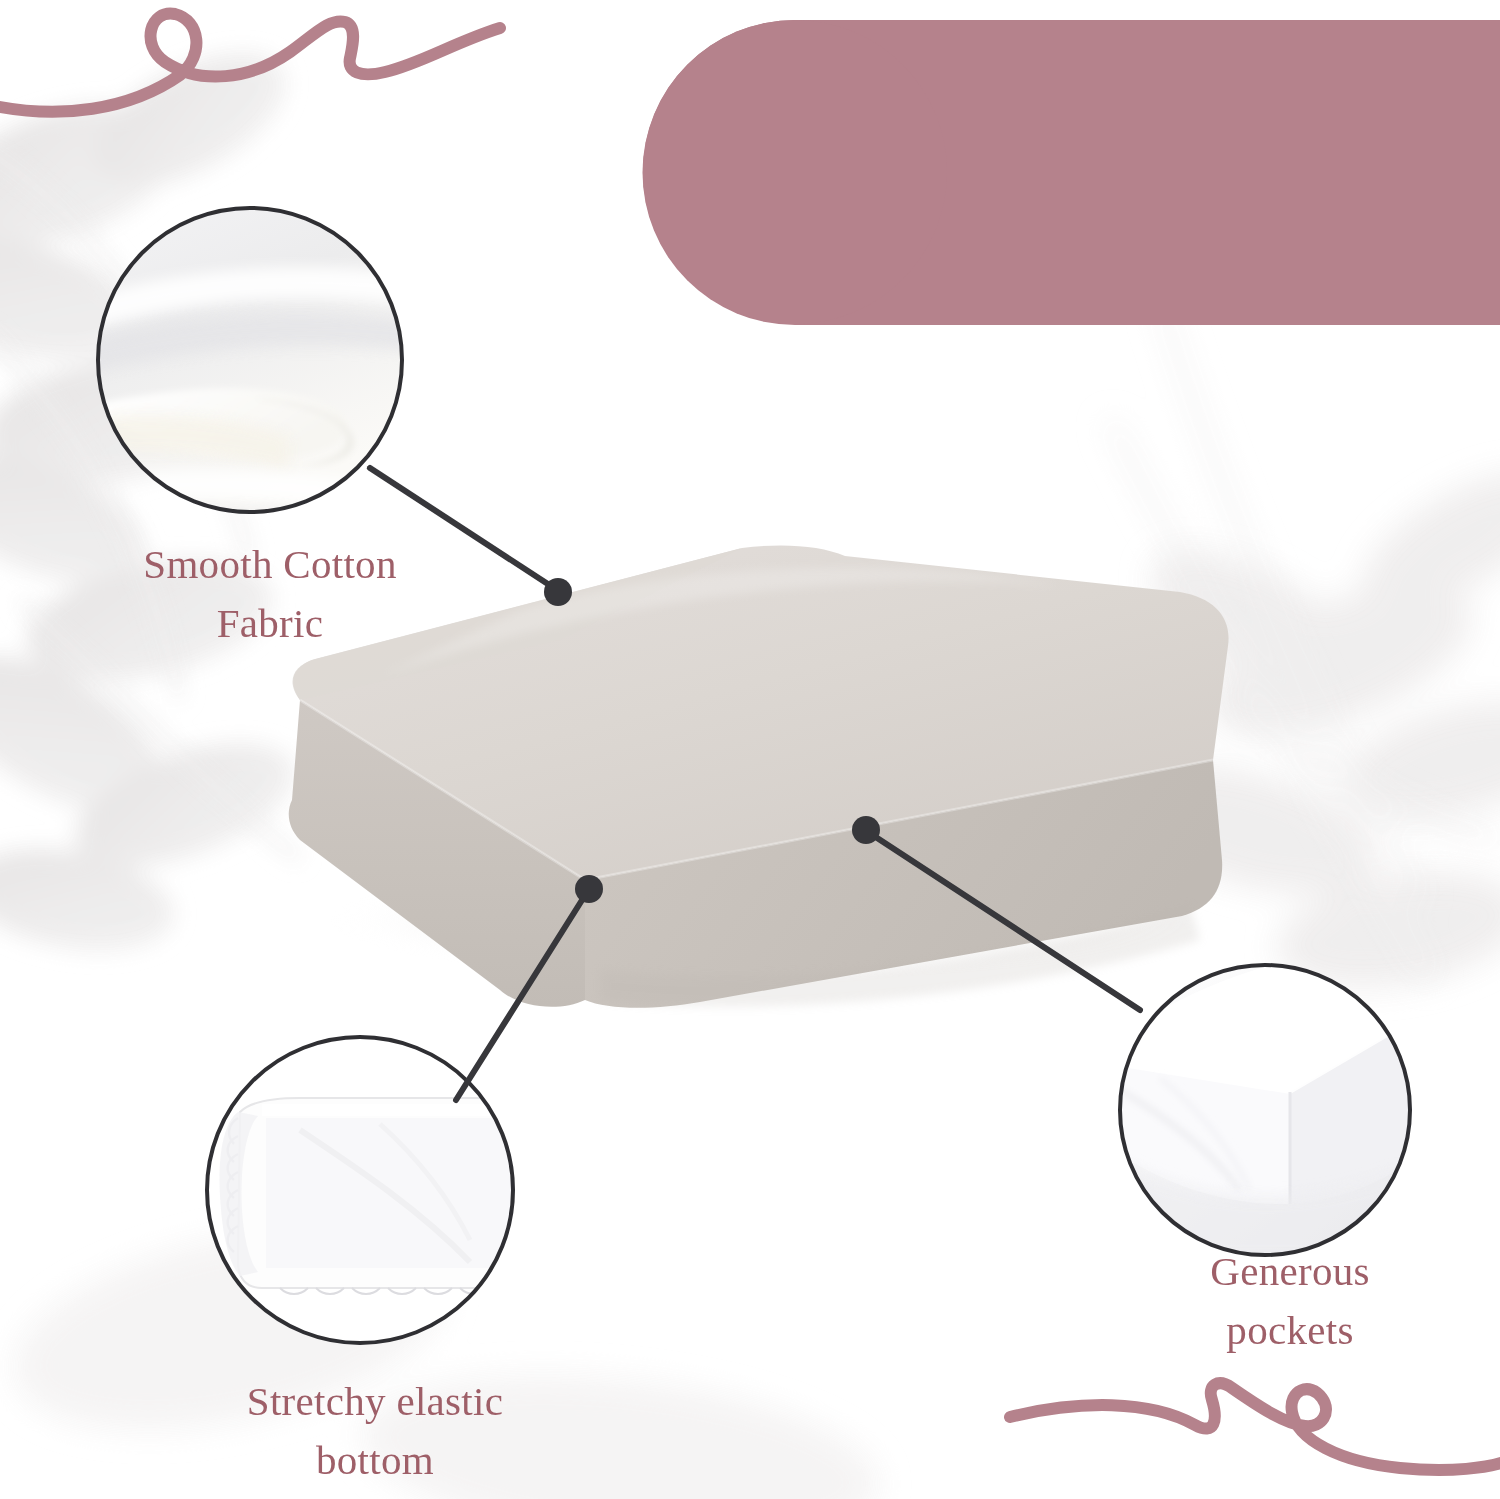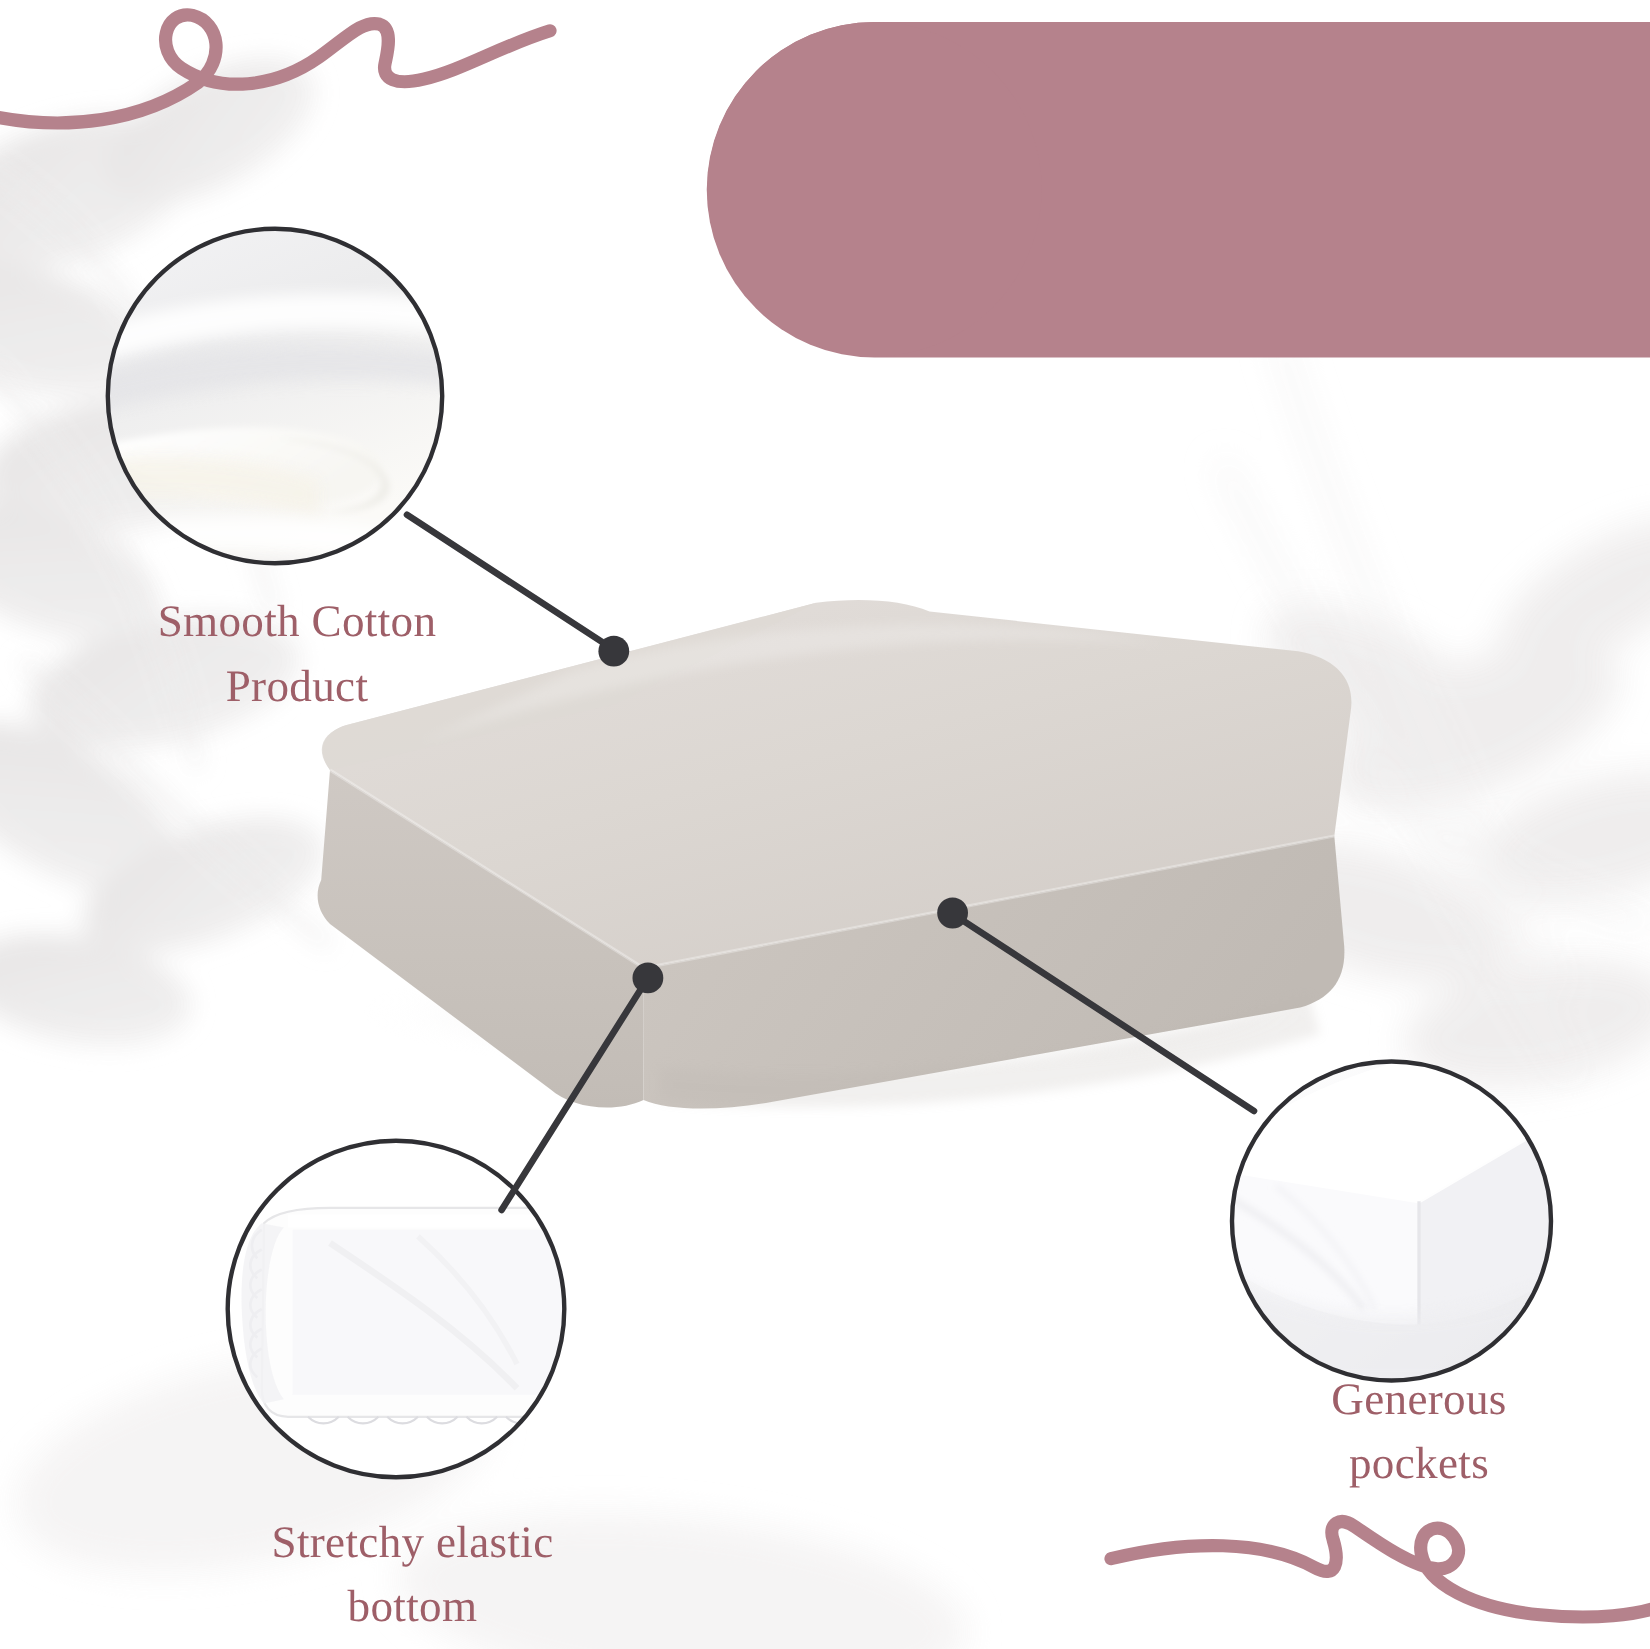--- a/index.html
+++ b/index.html
@@ -351,21 +351,21 @@
     </g>
     <g fill="#37373b">
       <circle cx="558" cy="592" r="14"></circle>
       <circle cx="589" cy="889" r="14"></circle>
       <circle cx="866" cy="830" r="14"></circle>
     </g>
   </svg>
 
   <div id="label-layer" class="layer" style="pointer-events:none;">
     <div class="feature-label" id="label-smooth-cotton">Smooth Cotton
-Product</div>
+Fabric</div>
 
     <div class="feature-label" id="label-stretchy">Stretchy elastic
 bottom</div>
 
     <div class="feature-label" id="label-generous">Generous
 pockets</div>
   </div>
 
 </div>
 

